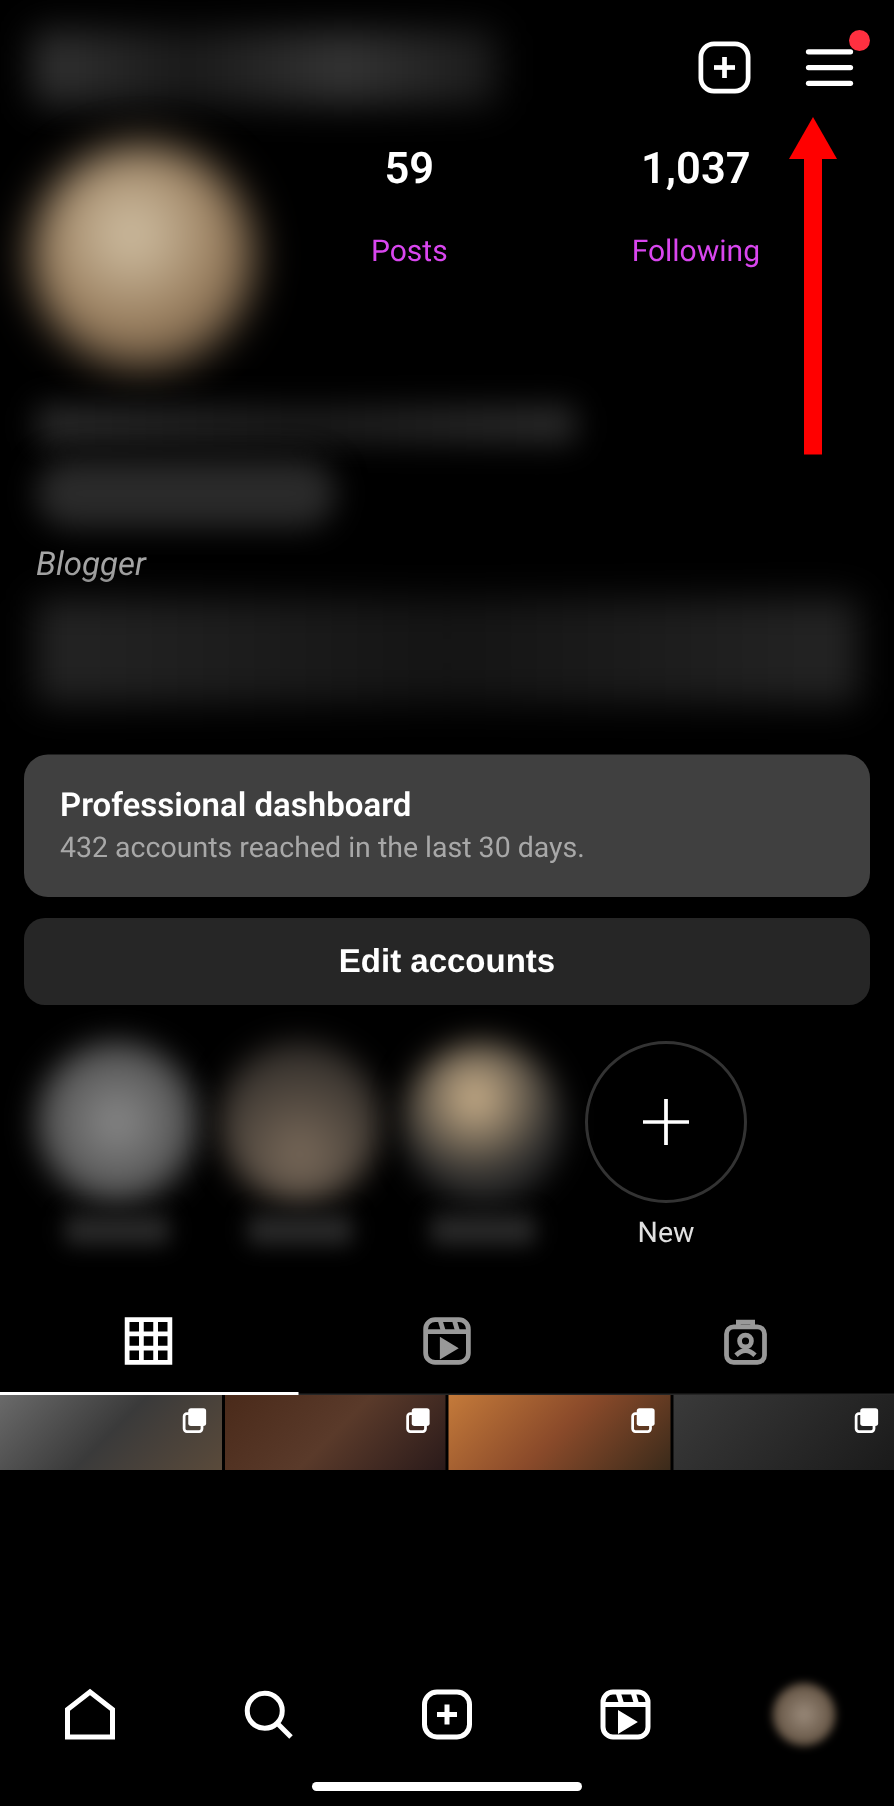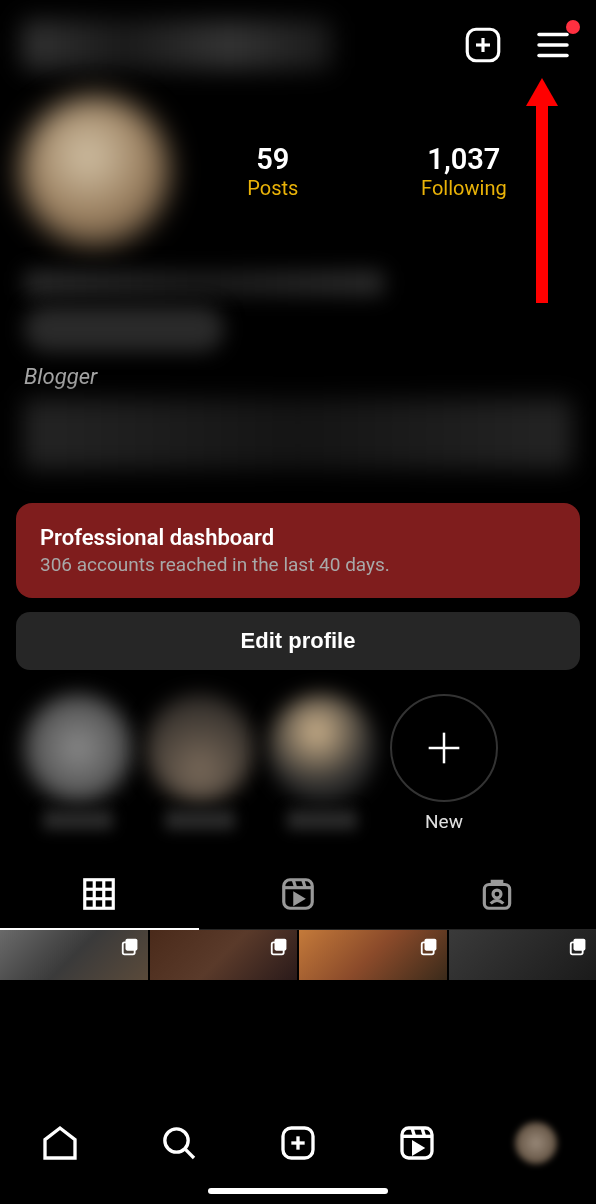--- a/index.html
+++ b/index.html
@@ -54,21 +54,21 @@
       right: -6px;
       width: 14px;
       height: 14px;
       background: #ff3040;
       border-radius: 50%;
     }
     
     
     .profile-row {
       display: flex;
-      align-items: center;
+      align-items: flex-start;
       padding: 8px 32px 18px 20px;
       gap: 20px;
     }
     .avatar {
       width: 150px;
       height: 150px;
       border-radius: 50%;
       background: radial-gradient(circle at 45% 40%, #d4c4a8, #9a7f5f 50%, #4a3a2a);
       filter: blur(14px);
       flex-shrink: 0;
@@ -84,21 +84,22 @@
       cursor: pointer;
     }
     .stat-num {
       font-size: 29px;
       font-weight: 600;
       line-height: 1.2;
     }
     .stat-label {
       font-size: 20px;
       font-weight: 400;
-      color: #eab308;
+      color: #d946ef;
+      margin-top: 24px;
     }
     
     
     .bio {
       padding: 6px 24px 18px 24px;
       font-style: italic;
     }
     .bio-blur-line {
       height: 26px;
       background: linear-gradient(90deg, #2a2a2a, #1a1a1a, #2a2a2a);
@@ -122,21 +123,21 @@
     .bio-blur-block {
       height: 70px;
       background: linear-gradient(90deg, #242424, #141414, #242424);
       filter: blur(12px);
       border-radius: 6px;
     }
     
     
     .dashboard {
       margin: 16px 16px 14px 16px;
-      background: #7f1d1d;
+      background: #404040;
       border-radius: 16px;
       padding: 22px 24px;
       cursor: pointer;
     }
     .dashboard-title {
       font-size: 22px;
       font-weight: 600;
       margin-bottom: 3px;
     }
     .dashboard-sub {
@@ -352,25 +353,25 @@
 
 <div class="bio">
   <div class="bio-blur-line" style="width:360px"></div>
   <div class="bio-blur-pill"></div>
   <div class="category">Blogger</div>
   <div class="bio-blur-block"></div>
 </div>
 
 <div class="dashboard">
   <div class="dashboard-title">Professional dashboard</div>
-  <div class="dashboard-sub">306 accounts reached in the last 40 days.</div>
+  <div class="dashboard-sub">432 accounts reached in the last 30 days.</div>
 </div>
 
 <div class="actions">
-  <button class="action-btn">Edit profile</button>
+  <button class="action-btn">Edit accounts</button>
 </div>
 
 <div class="highlights">
   <div class="highlight">
     <div class="highlight-circle hc1"></div>
     <div class="highlight-label blur"></div>
   </div>
   <div class="highlight">
     <div class="highlight-circle hc2"></div>
     <div class="highlight-label blur"></div>

